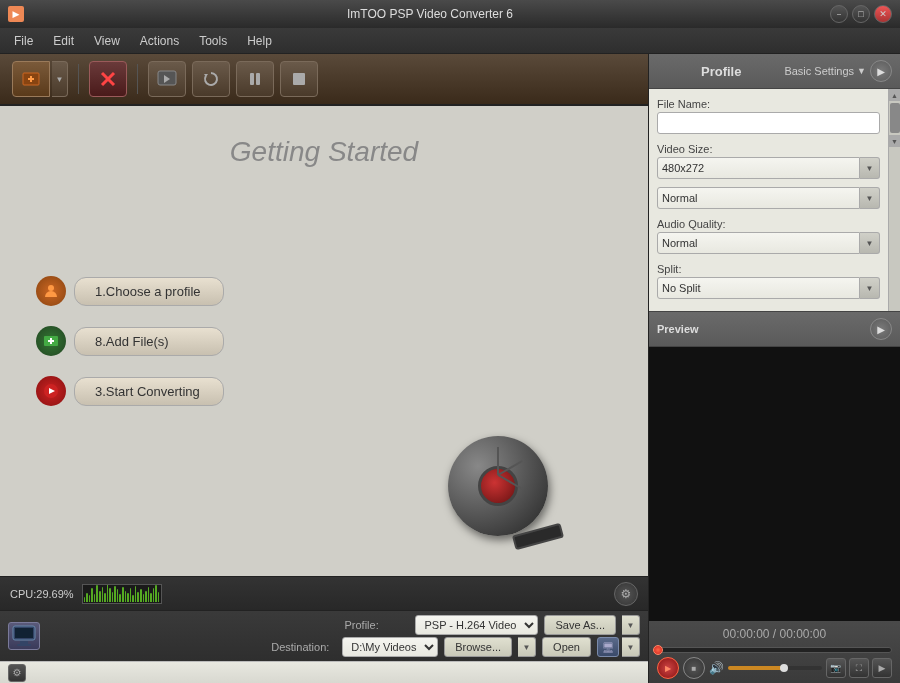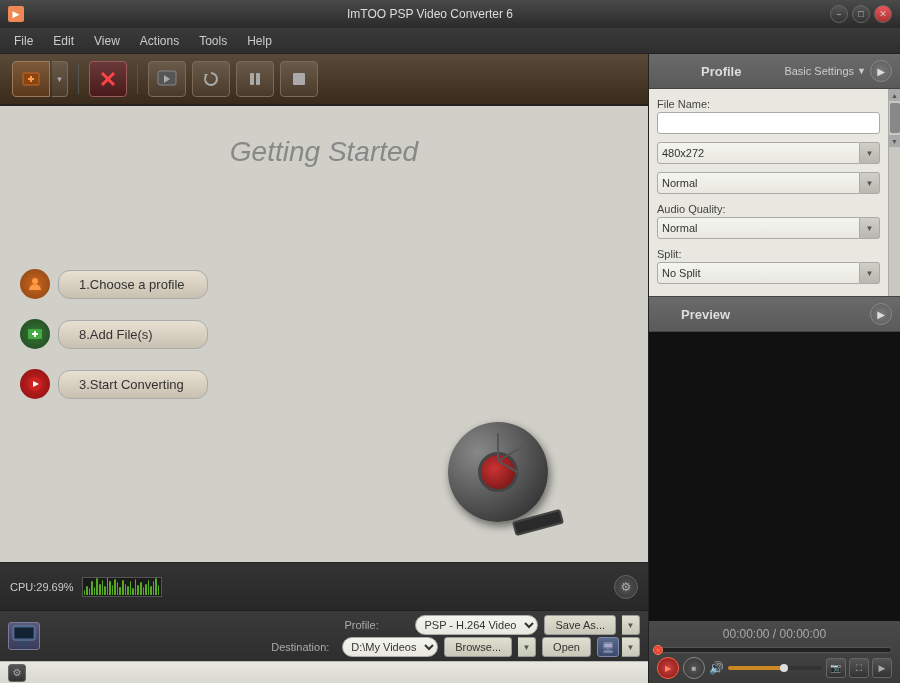--- a/index.html
+++ b/index.html
@@ -98,21 +98,21 @@
       top: 30px;
       left: 50%;
       transform: translateX(-50%);
       font-size: 28px;
       color: #888;
       font-style: italic;
       white-space: nowrap;
     }
     .steps-panel {
       position: absolute;
-      left: 20px;
+      left: 36px;
       top: 50%;
       transform: translateY(-50%);
       display: flex;
       flex-direction: column;
       gap: 20px;
     }
     .step-btn {
       display: flex;
       align-items: center;
       gap: 8px;
@@ -162,21 +162,21 @@
     .reel-inner {
       width: 40px;
       height: 40px;
       border-radius: 50%;
       background: radial-gradient(circle at 40% 40%, #cc3333, #661111);
       border: 3px solid #444;
     }
 
     
     .status-bar {
-      height: 48px;
+      height: 34px;
       background: linear-gradient(to bottom, #333, #282828);
       display: flex;
       align-items: center;
       padding: 0 10px;
       border-top: 1px solid #222;
       gap: 8px;
     }
     .cpu-text { color: #ccc; font-size: 11px; }
     .cpu-graph {
       width: 80px;
@@ -231,21 +231,21 @@
       font-size: 10px;
     }
     .profile-fields { display: flex; flex-direction: column; gap: 2px; flex: 1; align-items: flex-end; }
     .profile-row { display: flex; align-items: center; gap: 6px; }
     .field-label { color: #aaa; font-size: 11px; width: 65px; }
     .field-select {
       flex: 1;
       height: 20px;
       background: linear-gradient(to bottom, #f5f5f0, #e8e8e0);
       border: 1px solid #aaa;
-      border-radius: 10px;
+      border-radius: 3px;
       font-size: 11px;
       padding: 0 4px;
       color: #333;
       cursor: pointer;
     }
     .field-btn {
       height: 20px;
       padding: 0 10px;
       background: linear-gradient(to bottom, #e0e0d0, #c8c8b8);
       border: 1px solid #999;
@@ -391,21 +391,21 @@
       flex-direction: column;
     }
     .preview-header {
       background: linear-gradient(to bottom, #6a6a6a, #5a5a5a);
       padding: 6px 8px;
       display: flex;
       align-items: center;
       border-bottom: 1px solid #444;
       border-top: 1px solid #444;
     }
-    .preview-title { color: #ddd; font-size: 13px; font-weight: bold; flex: 1; margin-left: 24px; }
+    .preview-title { color: #ddd; font-size: 11px; font-weight: bold; flex: 1; }
     .preview-area {
       flex: 1;
       background: #111;
       min-height: 150px;
     }
     .preview-controls {
       background: linear-gradient(to bottom, #4a4a4a, #3a3a3a);
       padding: 4px 8px;
       display: flex;
       flex-direction: column;
@@ -631,20 +631,21 @@
       <div class="expand-btn">▶</div>
     </div>
 
     <div class="settings-with-scroll">
       <div class="settings-fields settings-content">
         <div class="setting-row">
           <span class="setting-label">File Name:</span>
           <input class="setting-input" type="text" value="" style="">
         </div>
         <div class="setting-row">
+          <span class="setting-label">Video Size:</span>
           <div class="setting-select-row">
             <select class="setting-select">
               <option>480x272</option>
               <option>320x240</option>
               <option>640x480</option>
             </select>
             <div class="select-arrow">▼</div>
           </div>
         </div>
         <div class="setting-row">

